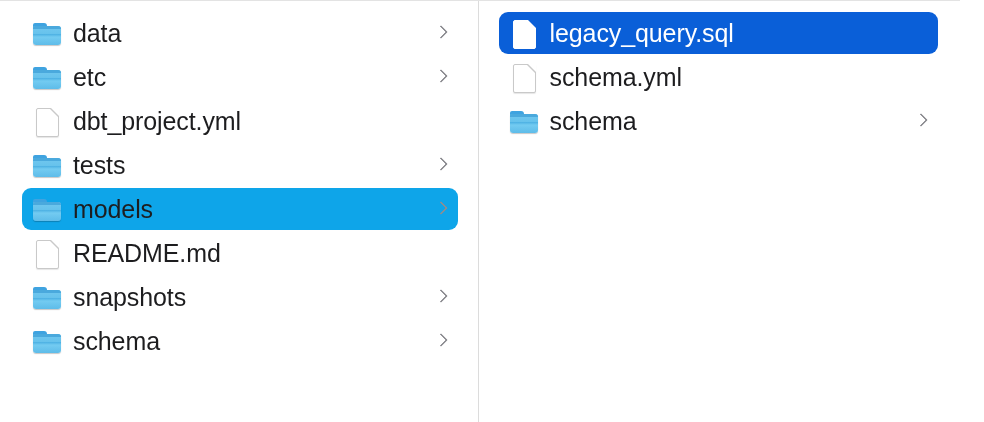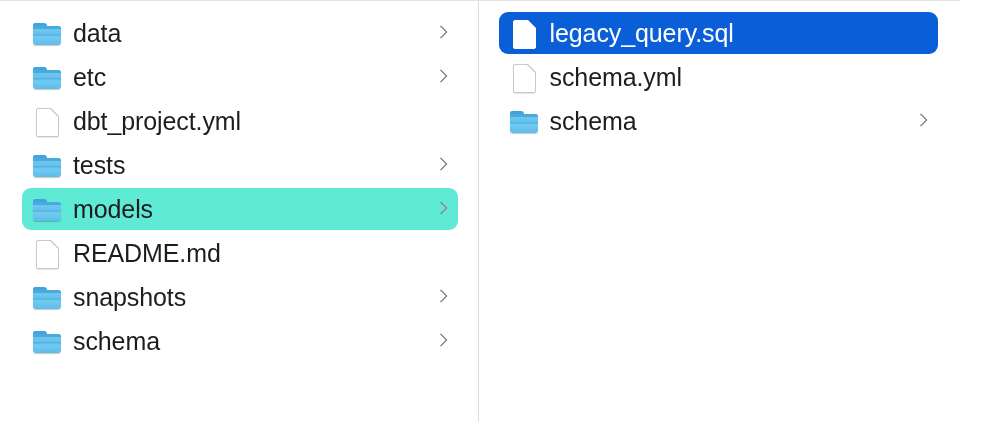--- a/index.html
+++ b/index.html
@@ -48,21 +48,21 @@
     border-radius: 9px;
     display: flex;
     align-items: center;
     padding: 0 10px 0 10px;
     box-sizing: border-box;
   }
   .column.second .row {
     margin: 0 22px 2px 20px;
   }
   .row.selected-gray {
-    background: #5eead4;
+    background: #0ea5e9;
   }
   .row.selected-blue {
     background: #0a5fd8;
   }
 
   .icon-wrap {
     width: 30px;
     height: 30px;
     flex: 0 0 30px;
     position: relative;

